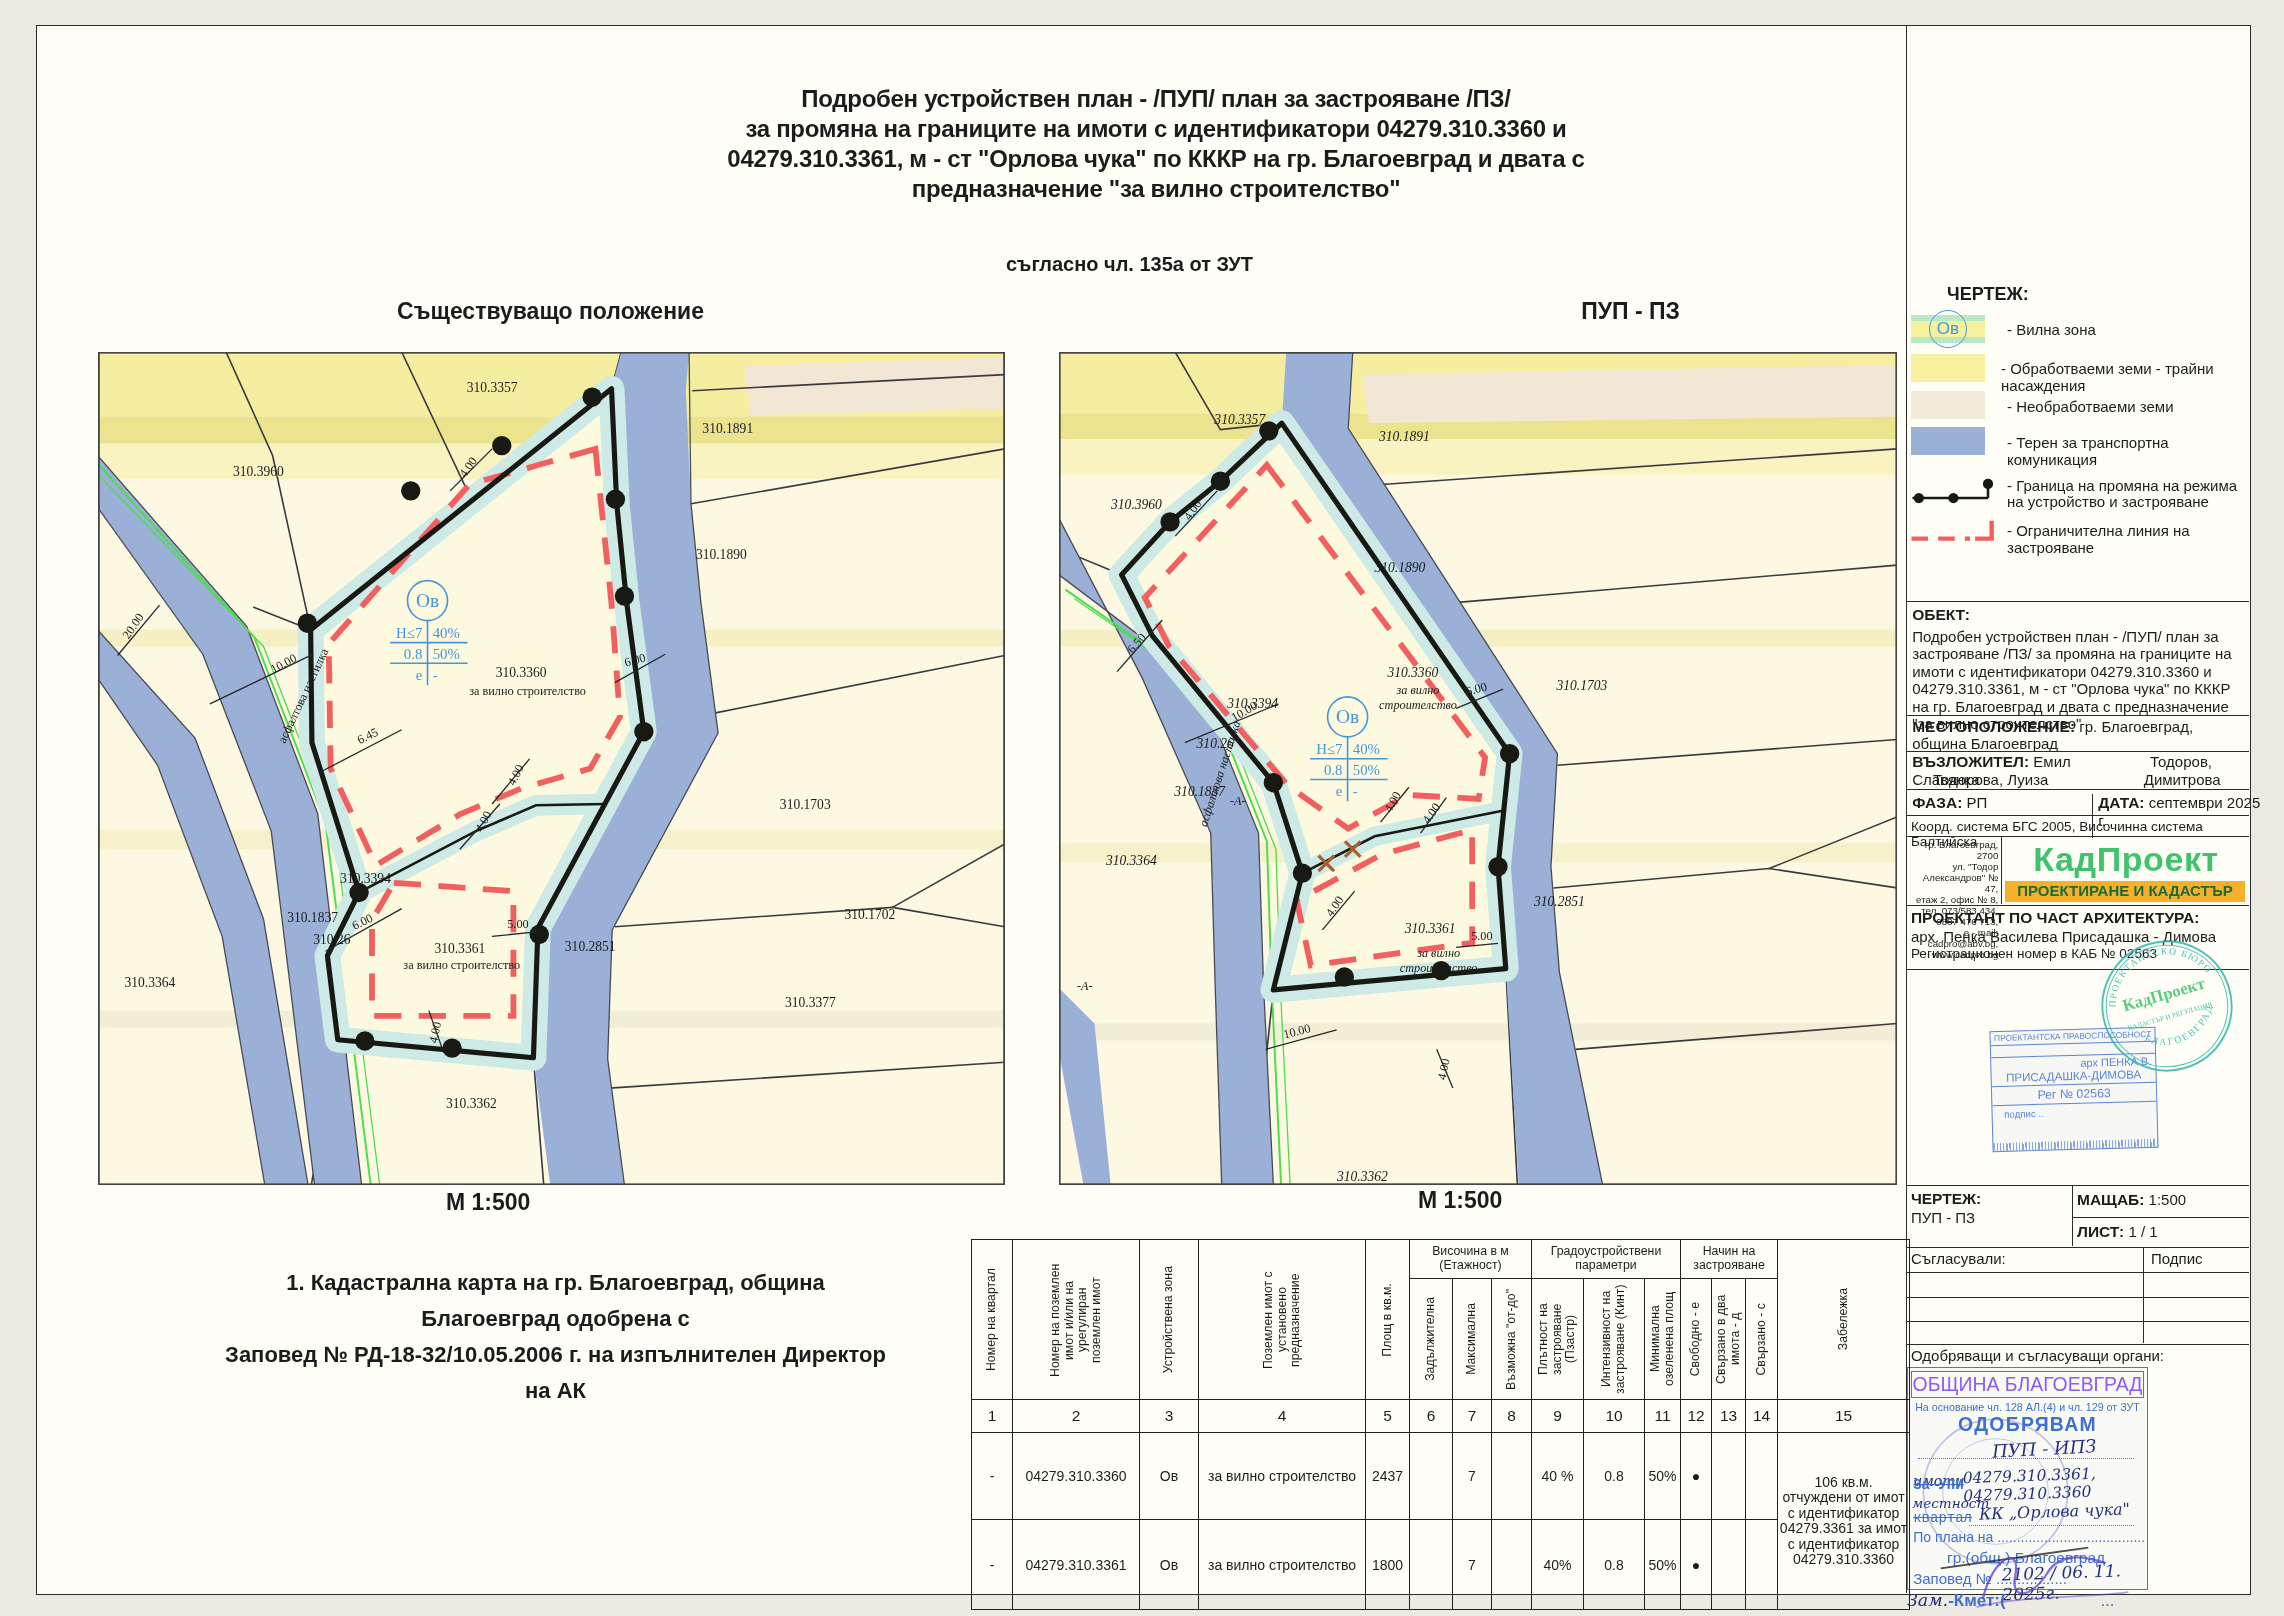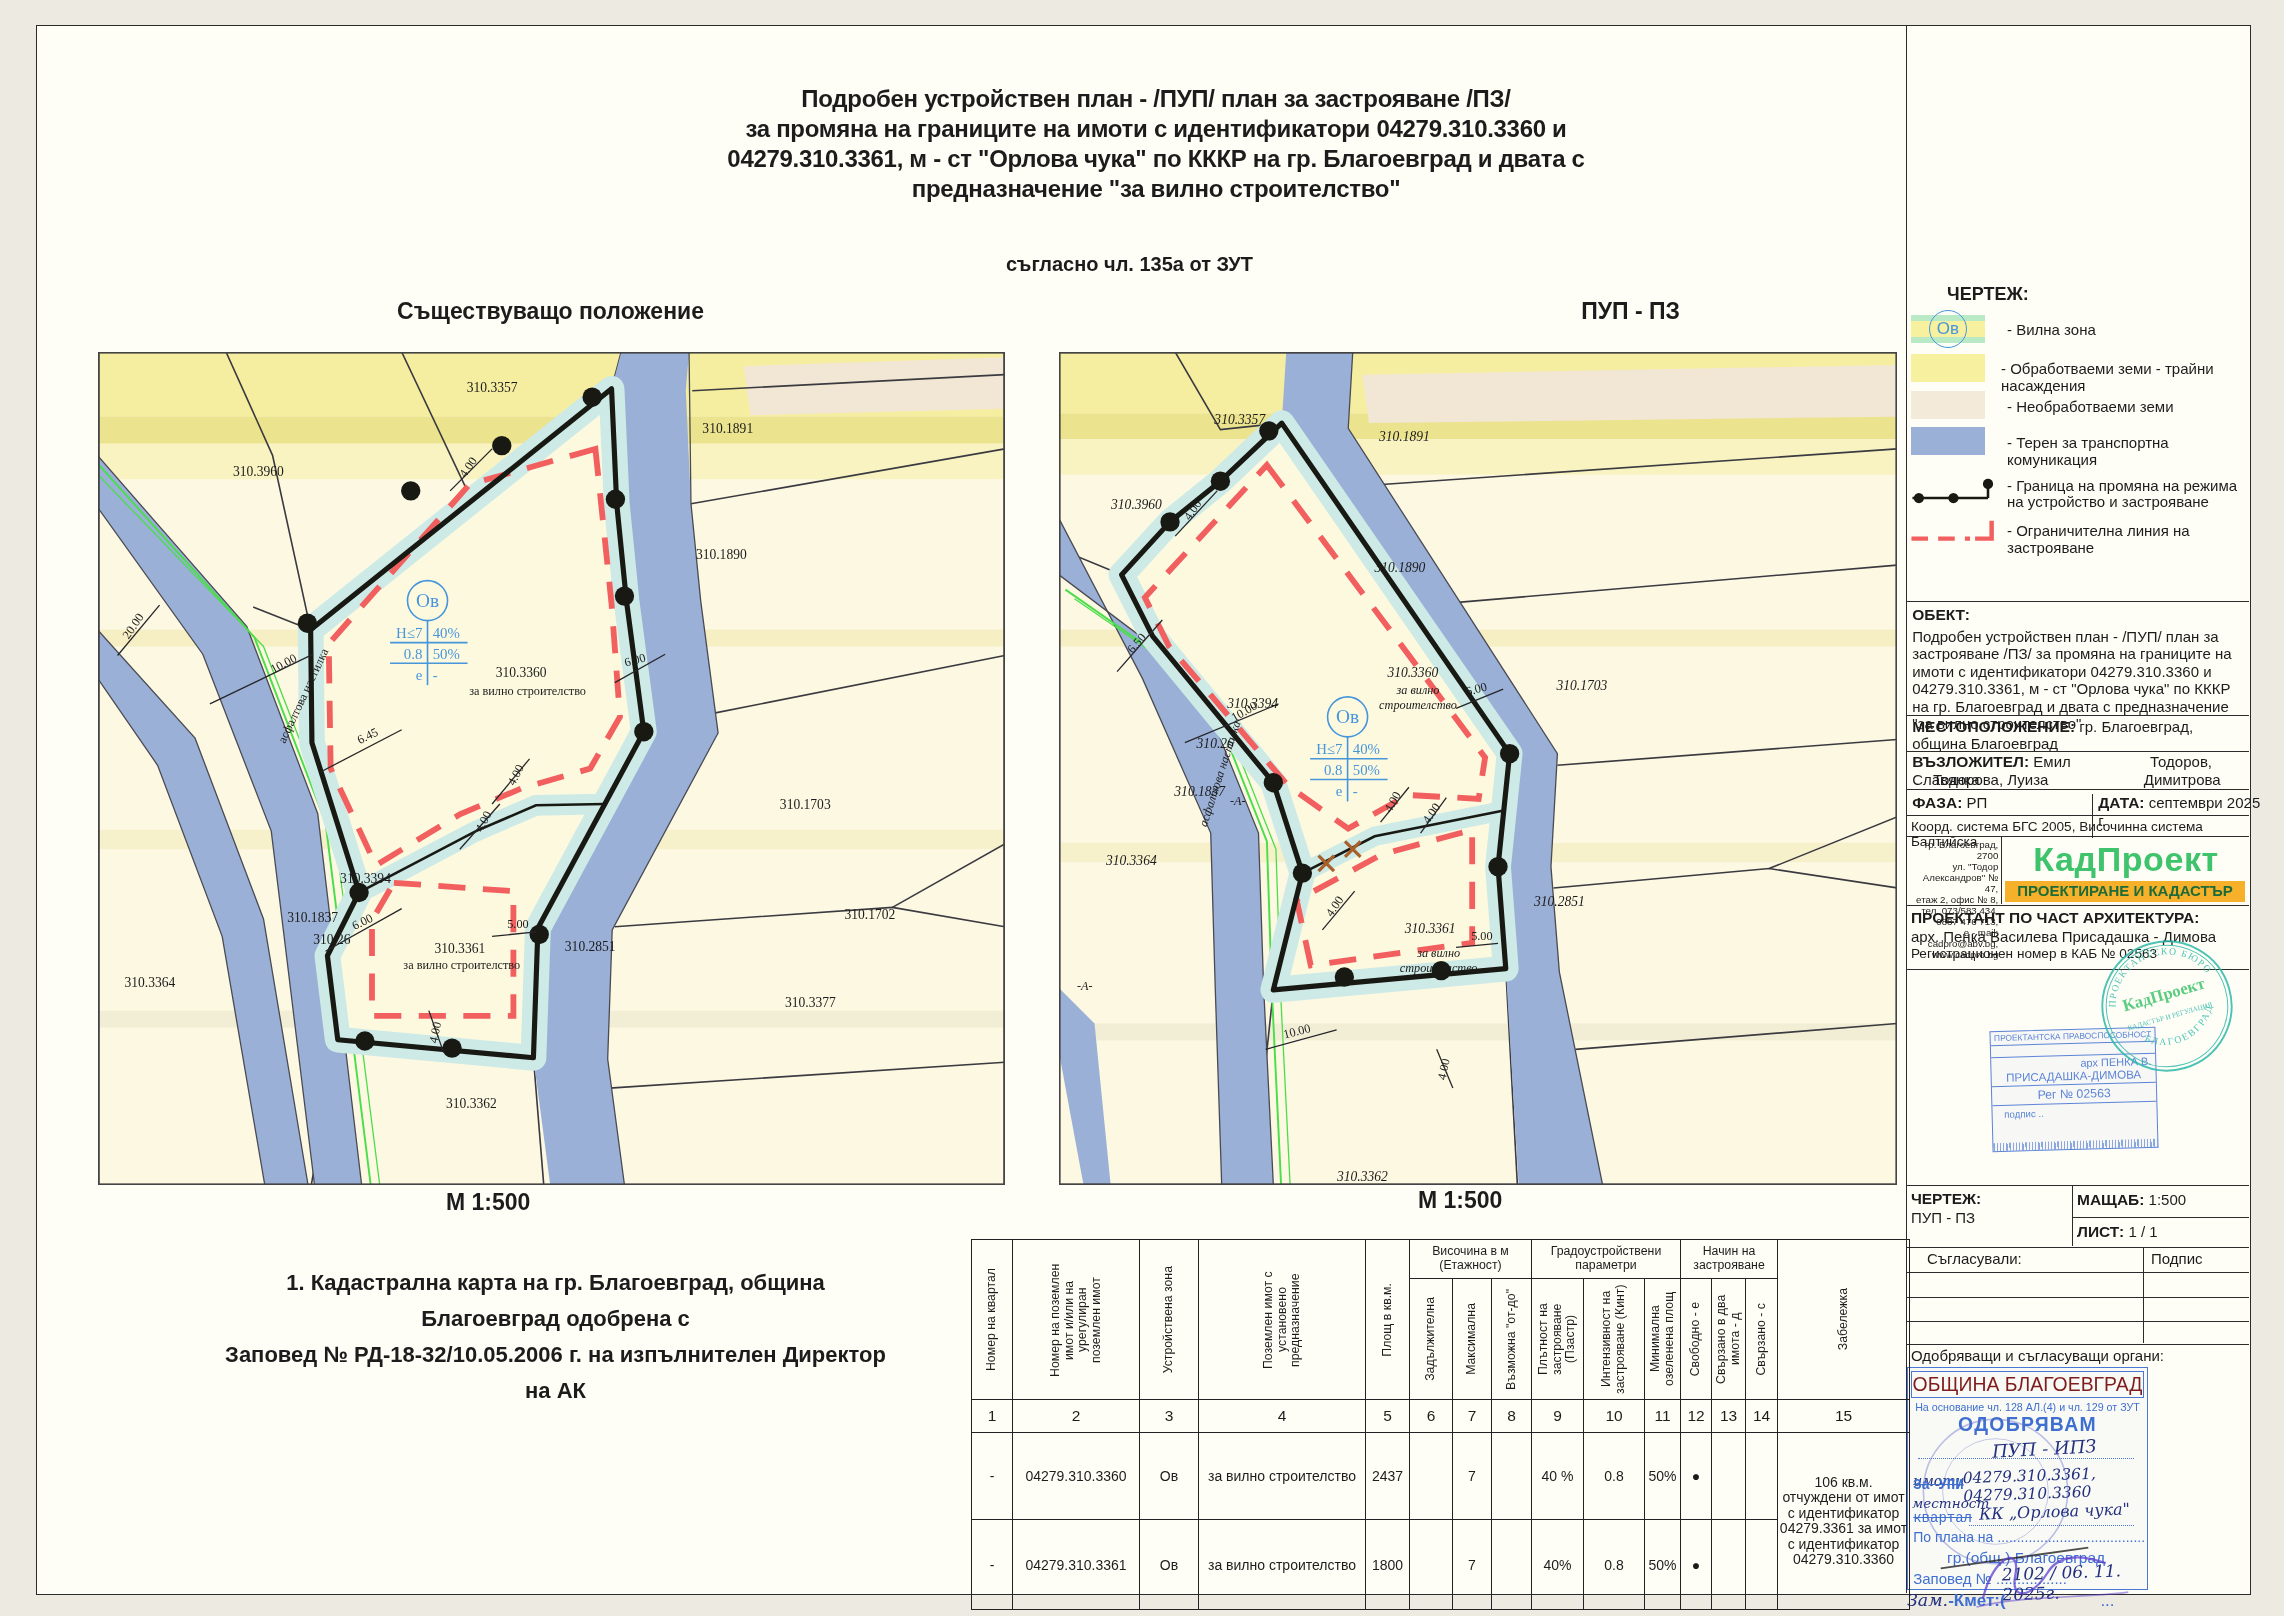--- a/index.html
+++ b/index.html
@@ -436,31 +436,31 @@
     <span class="p-label">МАЩАБ:</span>
     <span>1:500</span>
   </div>
   <div class="abs" style="left:166px;top:31px;width:176px;height:1.3px;background:#2b2b2b;"></div>
   <div class="abs" style="left:170px;top:37px;font-size:15px;">
     <span class="p-label">ЛИСТ:</span>
     <span>1 / 1</span>
   </div>
 </div>
 <div class="abs" style="left:1907px;top:1247px;width:342px;height:97px;border-bottom:1.3px solid #2b2b2b;">
-  <div class="abs p-text" style="left:3.9px;top:3.2px;padding-left:16px;">Съгласували:</div>
+  <div class="abs p-text" style="left:3.9px;top:3.2px;">Съгласували:</div>
   <div class="abs" style="left:236px;top:0;width:1.3px;height:96px;background:#2b2b2b;"></div>
   <div class="abs p-text" style="left:244px;top:3.2px;">Подпис</div>
   <div class="abs" style="left:0;top:24.5px;width:342px;height:1.3px;background:#2b2b2b;"></div>
   <div class="abs" style="left:0;top:50px;width:342px;height:1.3px;background:#2b2b2b;"></div>
   <div class="abs" style="left:0;top:74px;width:342px;height:1.3px;background:#2b2b2b;"></div>
 </div>
 <div class="abs p-text" style="left:1911px;top:1347px;">Одобряващи и съгласуващи органи:</div>
 
 <div class="abs" style="left:1907px;top:1367px;width:239px;height:221px;border:1.9px solid #4a76d4;background:rgba(74,118,212,0.03);">
-  <div style="margin:2.6px 2.6px 0 2.6px;border:1.9px solid #4a76d4;color:#7f1d1d;font-size:19.4px;text-align:center;padding:1.3px 0;">ОБЩИНА БЛАГОЕВГРАД</div>
+  <div style="margin:2.6px 2.6px 0 2.6px;border:1.9px solid #4a76d4;color:#8b5cf6;font-size:19.4px;text-align:center;padding:1.3px 0;">ОБЩИНА БЛАГОЕВГРАД</div>
   <div class="blue" style="font-size:10.7px;text-align:center;margin-top:2.6px;">На основание чл. 128 АЛ.(4) и чл. 129 от ЗУТ</div>
   <div class="blue b" style="font-size:19.4px;text-align:center;letter-spacing:1.3px;">ОДОБРЯВАМ</div>
   <div class="abs hw" style="left:84px;top:70px;font-size:18px;transform:rotate(-3deg);">ПУП - ИПЗ</div>
   <div class="abs blue dotted" style="left:9.7px;top:89px;width:216px;height:1.3px;"></div>
   <div class="abs hw" style="left:5.2px;top:92px;font-size:14px;margin-top:13px;">имоти</div>
   <div class="abs blue strike" style="left:5.2px;top:109px;font-size:14px;font-weight:bold;">За УПИ</div>
   <div class="abs hw" style="left:55px;top:98px;width:187px;font-size:15.5px;transform:rotate(-2deg);">04279.310.3361, 04279.310.3360</div>
   <div class="abs hw" style="left:3.9px;top:127px;font-size:13.6px;">местност</div>
   <div class="abs blue strike" style="left:5.2px;top:142px;font-size:14px;">квартал</div>
   <div class="abs hw" style="left:71px;top:134px;font-size:16px;transform:rotate(-2deg);">КК „Орлова чука"</div>

